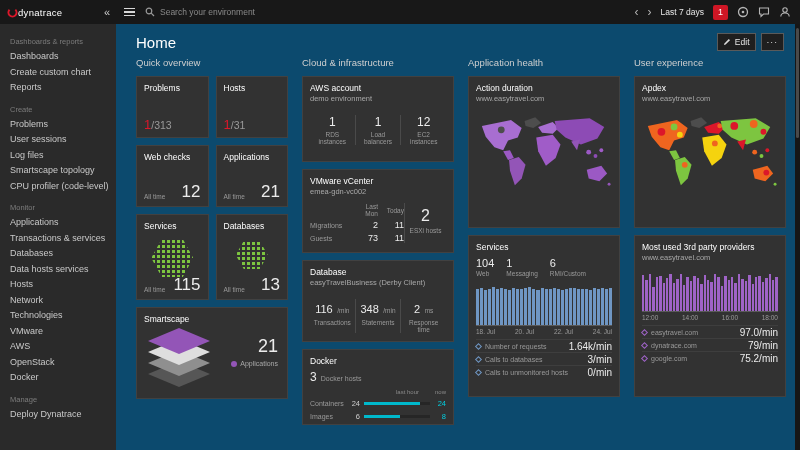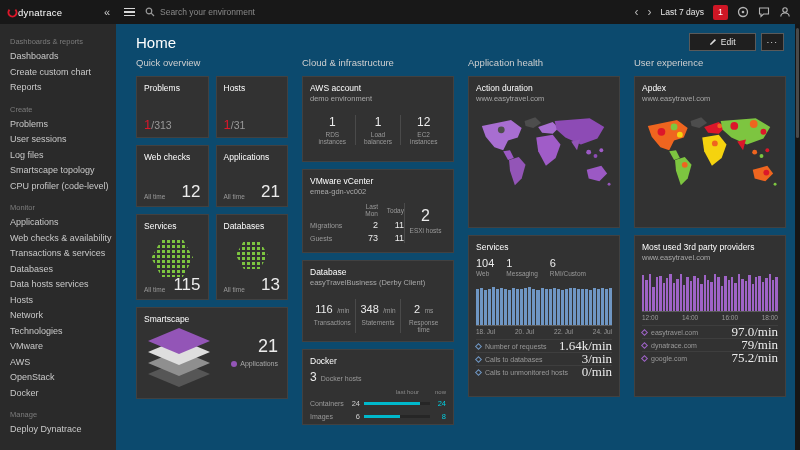--- a/index.html
+++ b/index.html
@@ -26,21 +26,21 @@
   
   .layout { display:flex; height:426px; }
   .sidebar { width:116px; background:#2a2a2a; padding:4px 16px 0 10px; overflow:hidden; flex:none; }
   .side-label { color:#7c7c7c; font-size:7.5px; margin:9px 0 3px; white-space:nowrap; }
   .side-item { color:#c9c9c9; font-size:9px; line-height:15.5px; white-space:nowrap; cursor:pointer; }
   .main { flex:1; position:relative; background:#0c4a6e; overflow:hidden; }
 
   .main-header { display:flex; align-items:center; justify-content:space-between; padding:9px 16px 2px 20px; }
   .page-title { font-size:15px; font-weight:400; color:#fff; }
   .hdr-actions { display:flex; align-items:center; }
-  .btn { display:flex; align-items:center; gap:4px; border:1px solid #5a5a5a; background:#1f1f1f; color:#e6e6e6; font-size:8.5px; padding:3px 19px; cursor:pointer; }
+  .btn { display:flex; align-items:center; gap:4px; border:1px solid #5a5a5a; background:#1f1f1f; color:#e6e6e6; font-size:8.5px; padding:3px 5px; cursor:pointer; }
   .btn-more { padding:3px 5px; margin-left:5px; letter-spacing:1px; }
 
   .grid { display:flex; gap:14px; padding:4px 0 0 20px; }
   .col { width:152px; flex:none; }
   .col-header { font-size:9.5px; color:#cfcfcf; margin-bottom:8px; }
   .vstack { display:flex; flex-direction:column; gap:7px; }
   .tiles-2 { display:grid; grid-template-columns:1fr 1fr; gap:7px; }
 
   .tile { background:#323232; border:1px solid #414141; padding:6px 7px; position:relative; }
   .t-title { font-size:8.5px; color:#fff; }
@@ -119,21 +119,21 @@
   
   .tile-chart { height:162px; }
   .smetrics { display:flex; gap:12px; margin:5px 0 5px; }
   .sm-v { font-size:11px; color:#ececec; }
   .sm-l { font-size:6.5px; color:#9a9a9a; margin-top:1px; }
   .bars { display:flex; align-items:flex-end; gap:1px; height:44px; border-bottom:1px solid #5a5a5a; }
   .bar { flex:1 1 0; min-width:1px; }
   .xlabels { display:flex; justify-content:space-between; font-size:6.5px; color:#9a9a9a; margin:2px 0 4px; }
   .frow { display:flex; align-items:center; gap:4px; font-size:7px; color:#9a9a9a; height:13px; border-top:1px solid #3e3e3e; }
   .frow:first-of-type { border-top:none; }
-  .frow .fval { margin-left:auto; color:#ececec; font-size:13px;font-family:Liberation Serif, serif; }
+  .frow .fval { margin-left:auto; color:#ececec; font-size:10px; }
   .mini-icon { width:5px; height:5px; border:1px solid #6f96c3; transform:rotate(45deg); flex:none; }
   .mini-icon.p { border-color:#9e63c6; }
 
   
   .scrollbar { position:absolute; right:0; top:0; width:5px; height:426px; background:#161616; }
   .scroll-thumb { position:absolute; top:4px; left:1px; width:3px; height:110px; background:#4a4a4a; border-radius:2px; }
 </style>
 </head>
 <body>
 
@@ -194,21 +194,20 @@
 
     <div class="side-label">Create</div>
     <div class="side-item">Problems</div>
     <div class="side-item">User sessions</div>
     <div class="side-item">Log files</div>
     <div class="side-item">Smartscape topology</div>
     <div class="side-item">CPU profiler (code-level)</div>
 
     <div class="side-label">Monitor</div>
     <div class="side-item">Applications</div>
-    <div class="side-item">Web checks &amp; availability</div>
     <div class="side-item">Transactions &amp; services</div>
     <div class="side-item">Databases</div>
     <div class="side-item">Data hosts services</div>
     <div class="side-item">Hosts</div>
     <div class="side-item">Network</div>
     <div class="side-item">Technologies</div>
     <div class="side-item">VMware</div>
     <div class="side-item">AWS</div>
     <div class="side-item">OpenStack</div>
     <div class="side-item">Docker</div>

